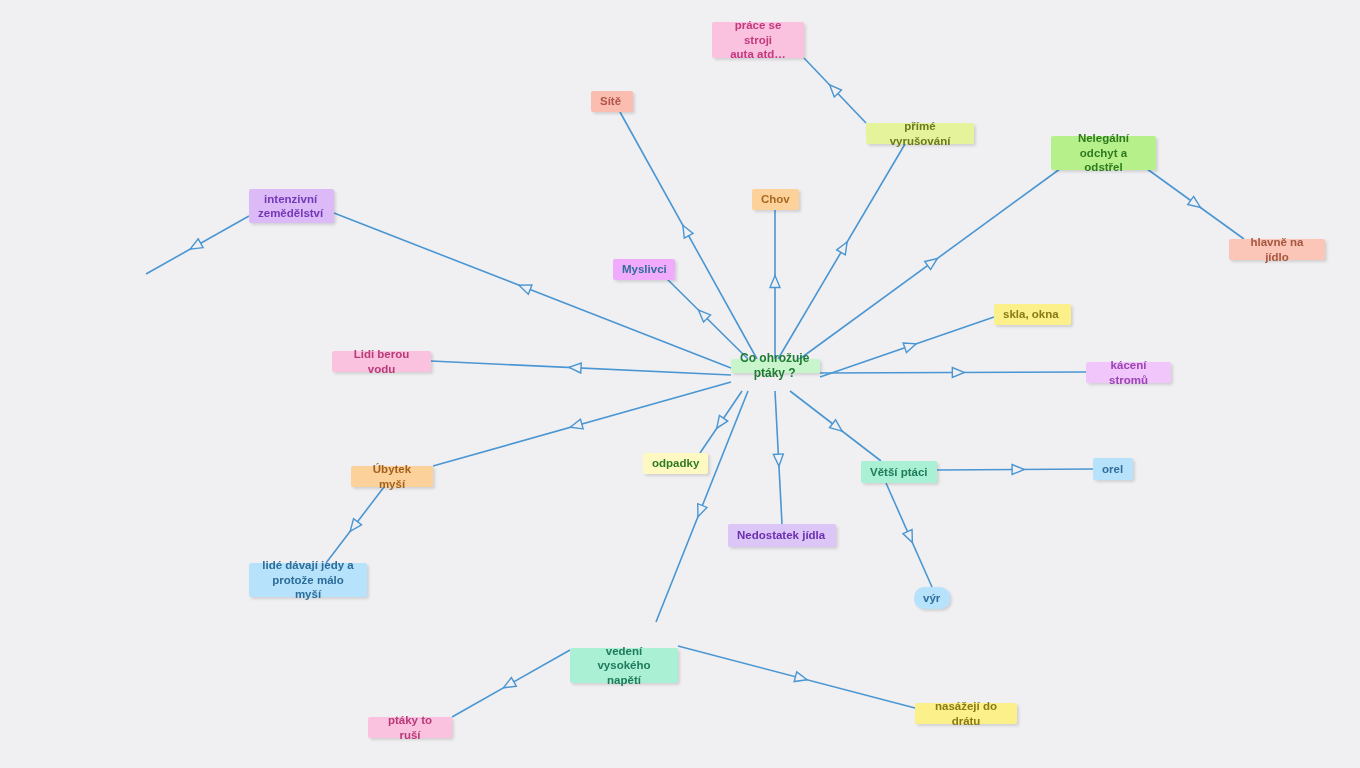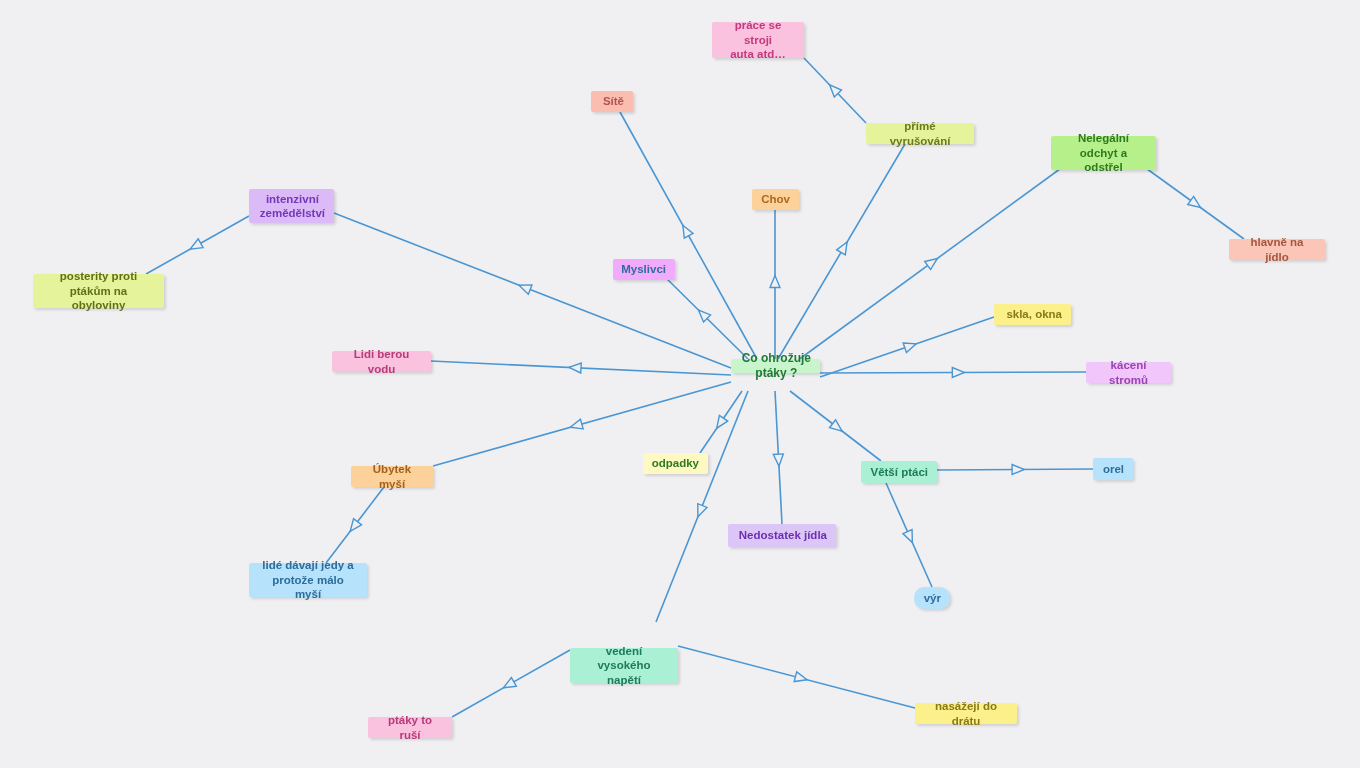--- a/index.html
+++ b/index.html
@@ -24,21 +24,21 @@
     top: 0;
     width: 1360px;
     height: 768px;
     pointer-events: none;
   }
   .node {
     position: absolute;
     box-sizing: border-box;
     display: flex;
     align-items: center;
-    justify-content: flex-end;
+    justify-content: flex-start;
     text-align: center;
     font-size: 11.5px;
     font-weight: bold;
     line-height: 1.25;
     padding: 5px 9px;
     border-radius: 2px;
     box-shadow: 2px 2px 3px rgba(0,0,0,0.13);
     white-space: pre-line;
     cursor: pointer;
     user-select: none;
@@ -147,22 +147,20 @@
 auta atd…</span></div>
     <div class="node" style="left: 866px; top: 123px; width: 108px; height: 21px; background: rgb(229, 244, 154); color: rgb(107, 122, 32);"><span>přímé vyrušování</span></div>
     <div class="node" style="left: 1051px; top: 136px; width: 105px; height: 34px; background: rgb(182, 240, 138); color: rgb(47, 122, 32);"><span>Nelegální
 odchyt a odstřel</span></div>
     <div class="node" style="left: 1229px; top: 239px; width: 96px; height: 21px; background: rgb(251, 197, 184); color: rgb(165, 87, 63);"><span>hlavně na jídlo</span></div>
     <div class="node" style="left: 591px; top: 91px; width: 42px; height: 21px; background: rgb(251, 189, 176); color: rgb(177, 84, 74);"><span>Sítě</span></div>
     <div class="node" style="left: 752px; top: 189px; width: 47px; height: 21px; background: rgb(252, 210, 154); color: rgb(168, 106, 35);"><span>Chov</span></div>
     <div class="node" style="left: 613px; top: 252px; width: 62px; height: 21px; background: #f0abfc; color: rgb(47, 109, 156); margin-top: 7px;"><span>Myslivci</span></div>
     <div class="node" style="left: 249px; top: 189px; width: 85px; height: 34px; background: rgb(220, 185, 247); color: rgb(115, 56, 184);"><span>intenzivní
 zemědělství</span></div>
-    <div class="node" style="left: 33px; top: 274px; width: 131px; height: 34px; background: rgb(229, 244, 154); color: rgb(95, 113, 23);"><span>posterity proti
-ptákům na obyloviny</span></div>
     <div class="node" style="left: 332px; top: 351px; width: 99px; height: 21px; background: rgb(251, 194, 224); color: rgb(184, 58, 121);"><span>Lidi berou vodu</span></div>
     <div class="node" style="left: 351px; top: 466px; width: 82px; height: 21px; background: rgb(252, 210, 154); color: rgb(162, 96, 29);"><span>Úbytek myší</span></div>
     <div class="node" style="left: 249px; top: 563px; width: 118px; height: 34px; background: rgb(182, 227, 251); color: rgb(45, 108, 153);"><span>lidé dávají jedy a
 protože málo myší</span></div>
     <div class="node" style="left: 643px; top: 453px; width: 65px; height: 21px; background: #fef9c3; color: rgb(47, 122, 32);"><span>odpadky</span></div>
     <div class="node" style="left: 728px; top: 524px; width: 108px; height: 23px; background: rgb(220, 198, 247); color: rgb(107, 47, 176);"><span>Nedostatek jídla</span></div>
     <div class="node" style="left: 861px; top: 461px; width: 76px; height: 22px; background: rgb(169, 240, 212); color: rgb(31, 122, 92);"><span>Větší ptáci</span></div>
     <div class="node" style="left: 1093px; top: 458px; width: 40px; height: 22px; background: rgb(182, 227, 251); color: rgb(47, 109, 156);"><span>orel</span></div>
     <div class="node" style="left: 914px; top: 587px; width: 36px; height: 22px; background: rgb(182, 227, 251); color: rgb(47, 109, 156); border-radius: 10px;"><span>výr</span></div>
     <div class="node" style="left: 994px; top: 304px; width: 77px; height: 21px; background: rgb(251, 240, 138); color: rgb(138, 122, 23);"><span>skla, okna</span></div>

